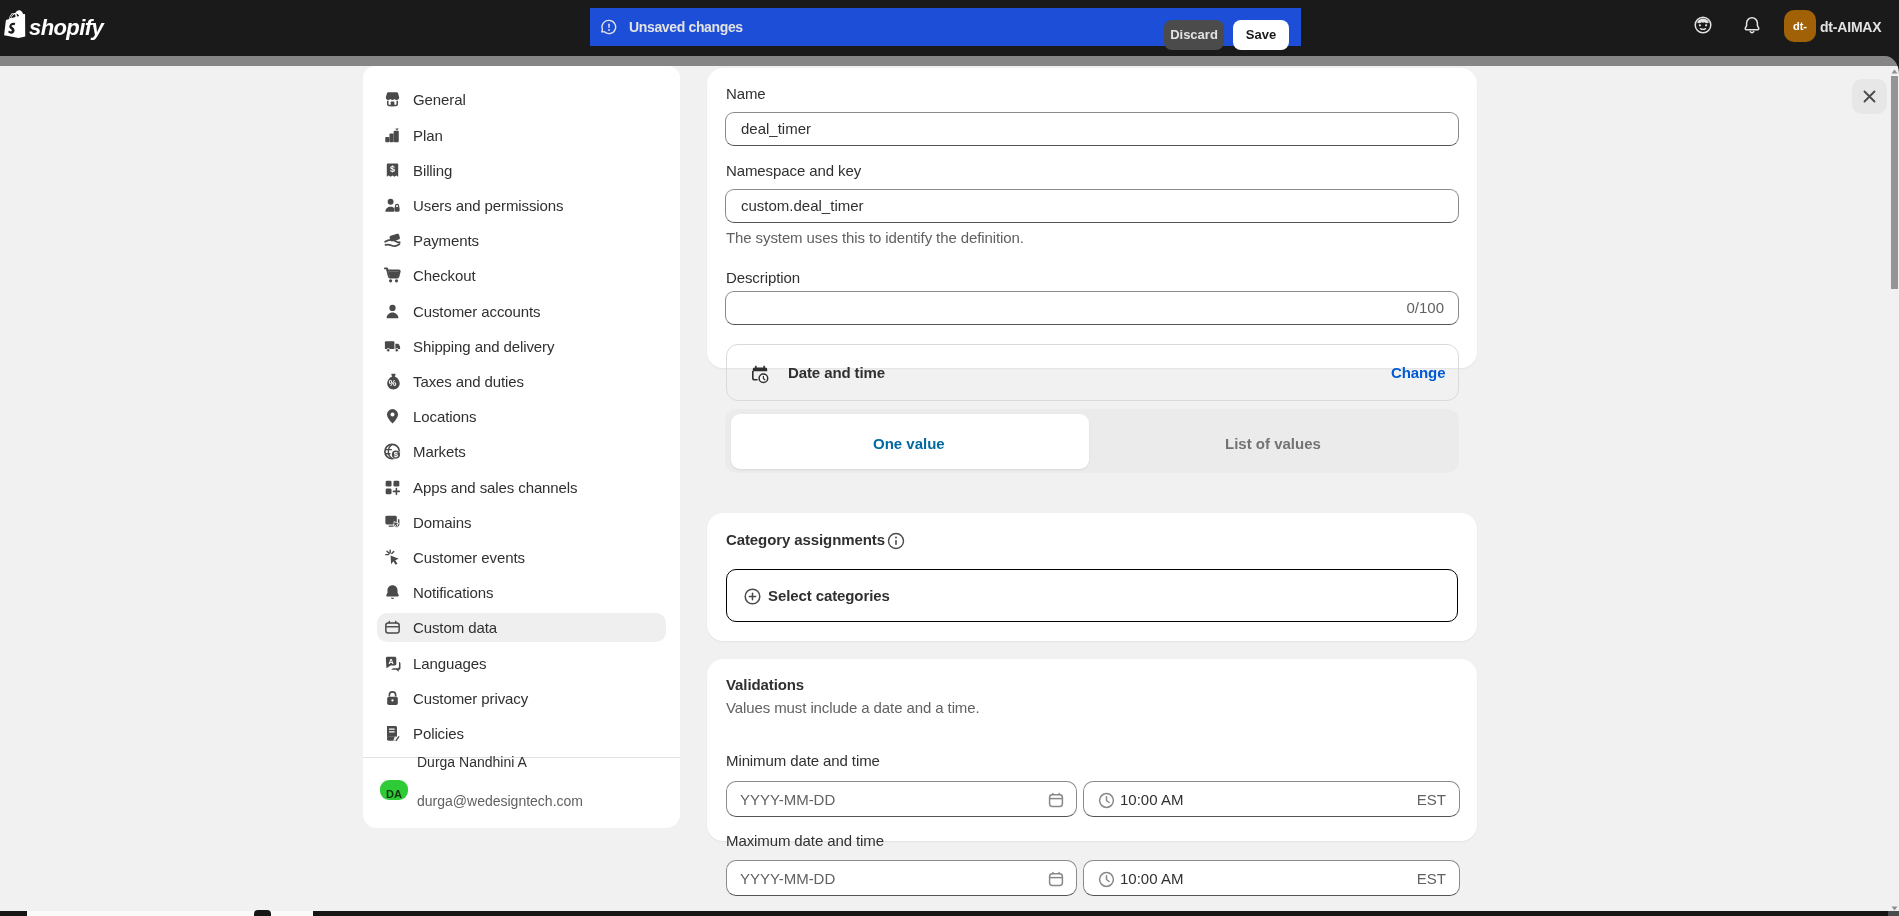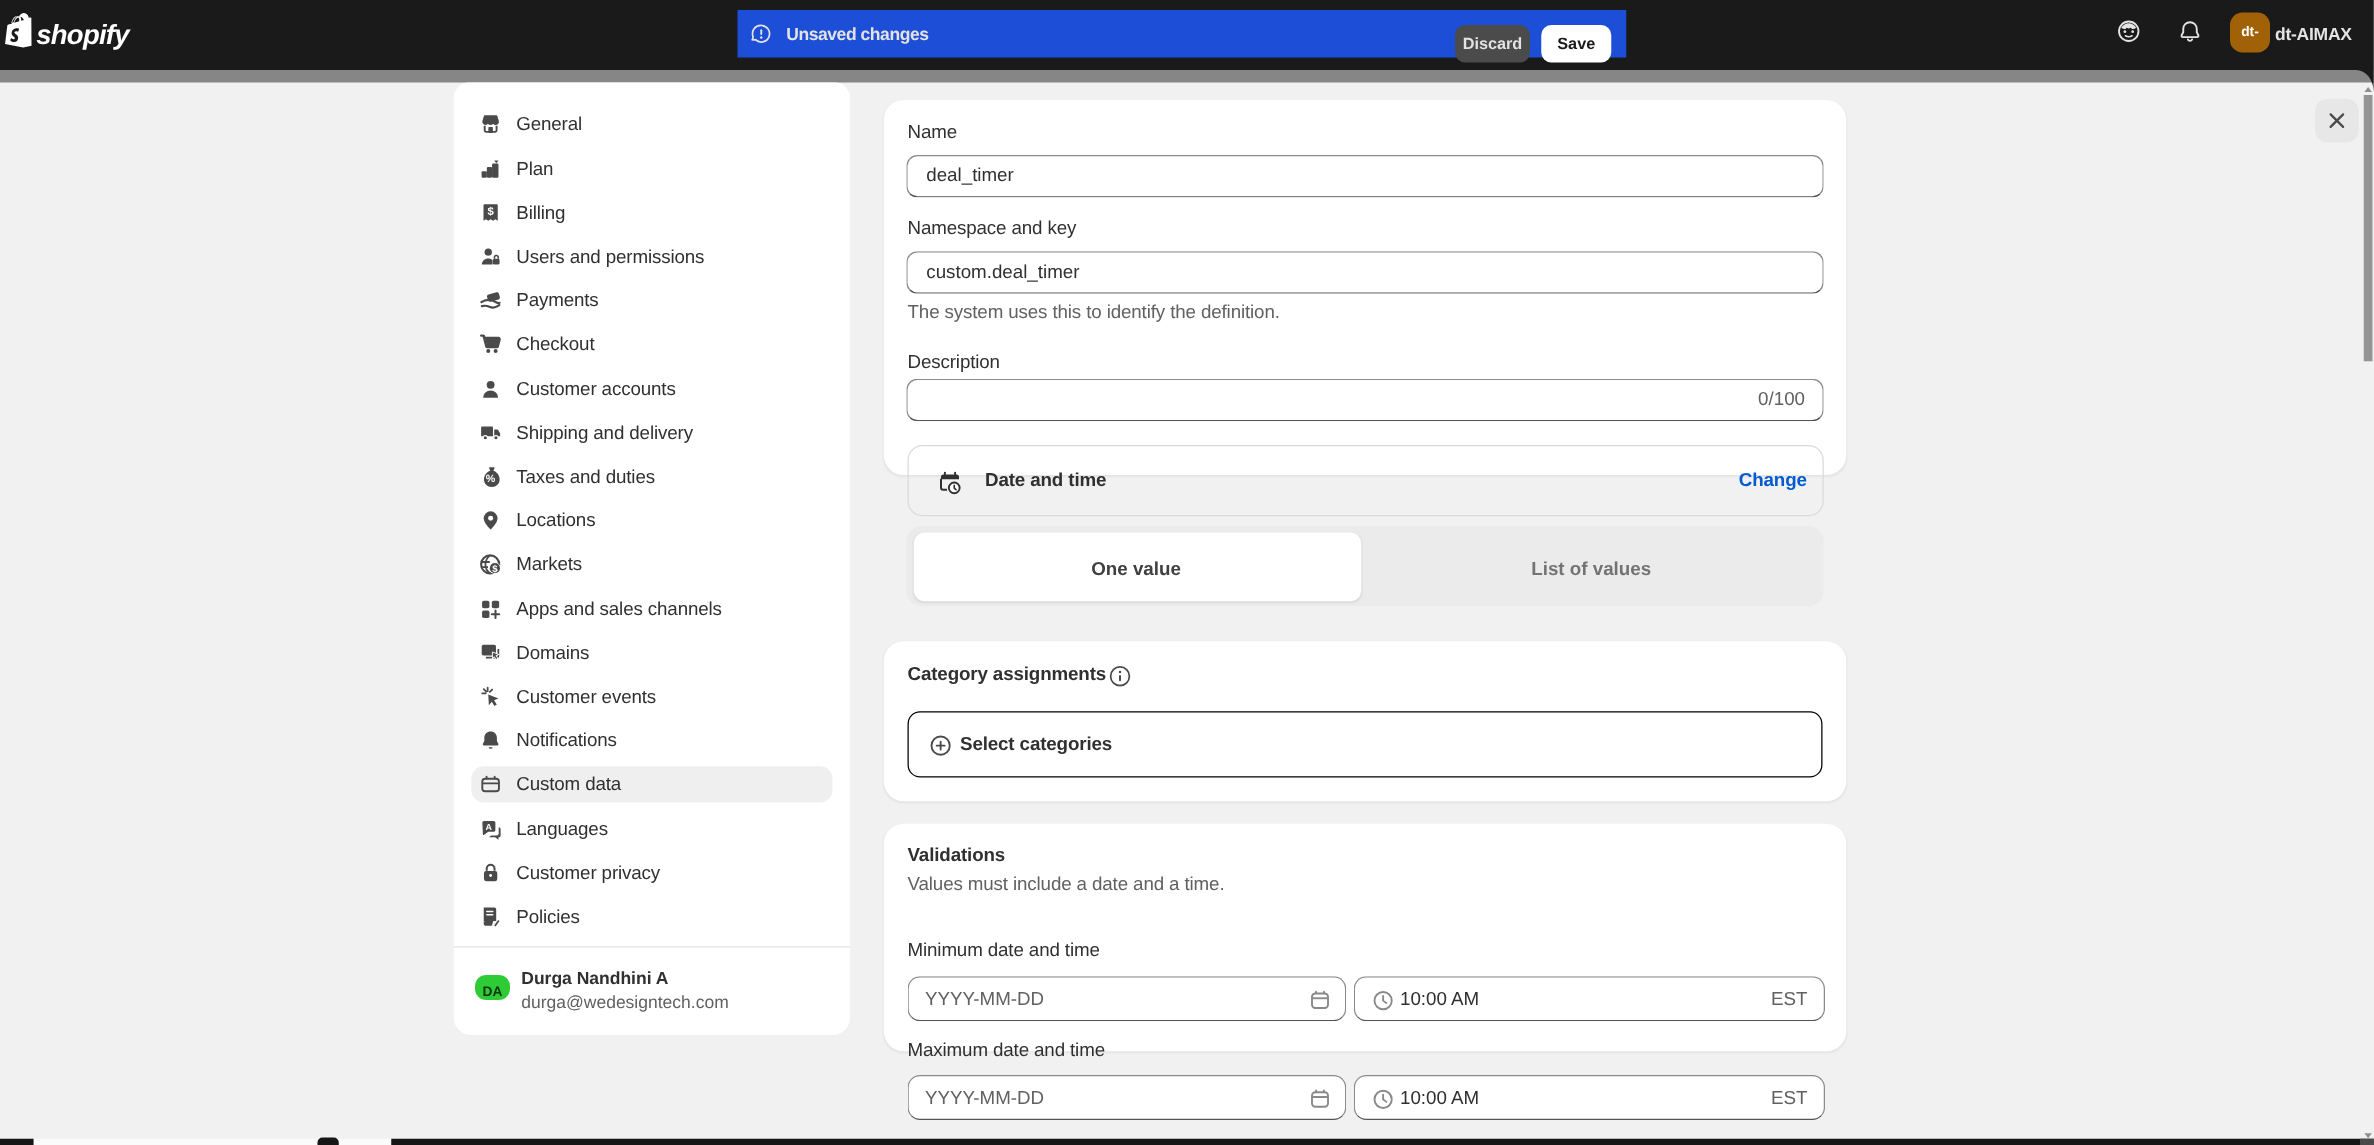--- a/index.html
+++ b/index.html
@@ -28,27 +28,27 @@
     background:#fff; border-radius:12px 12px 14px 14px; }
   .nav-item { position:absolute; left:14px; width:289px; height:29px; border-radius:10px; }
   .nav-item.sel { background:#efefef; }
   .nav-item .ic { position:absolute; left:6px; top:5px; width:19px; height:19px; }
   .nav-item .lb { position:absolute; left:36px; top:6px; font-size:15px; color:#303030;
     letter-spacing:-0.1px; }
   #sep { position:absolute; left:0; top:691px; width:317px; height:1px; background:#e3e3e3; }
   #useravatar { position:absolute; left:17px; top:714px; width:28px; height:20px;
     border-radius:9px; background:#2ecb37; color:#11340d; font-size:11px; font-weight:bold;
     text-align:center; line-height:28px; }
-  #username { position:absolute; left:54px; top:708px; font-size:14px; font-weight:bold;
+  #username { position:absolute; left:54px; top:688px; font-size:14px; font-weight:normal;
     color:#303030;text-align:right; }
   #useremail { position:absolute; left:54px; top:727px; font-size:14px; color:#616161; }
   
   .card { position:absolute; left:707px; width:770px; background:#fff; border-radius:16px;
     box-shadow:0 1px 2px rgba(0,0,0,0.06); }
-  #card1 { top:80px; height:300px; }
+  #card1 { top:68px; height:300px; }
   #card2 { top:513px; height:128px; }
   #card3 { top:659px; height:182px; }
   .lab { position:absolute; font-size:15px; color:#303030; letter-spacing:-0.1px; }
   .inp { position:absolute; left:18px; width:734px; height:34px; background:#fff;
     border:1px solid #8b8b8b; border-bottom-color:#545454; border-radius:9px;
     font-size:15px; color:#303030; line-height:32px; padding-left:15px; }
   .muted { color:#616161; }
   
   #dtsel { position:absolute; left:19px; top:276px; width:733px; height:57px;
     border:1px solid #dadada; border-radius:12px; }
@@ -297,21 +297,21 @@
       <path d="M2.8 7v7c0 1 .8 1.8 1.8 1.8h3" stroke="#303030" stroke-width="1.6" fill="none"></path>
       <path d="M5.9 3.4V2.2M14.1 3.4V2.2" stroke="#303030" stroke-width="1.6" stroke-linecap="round"></path>
       <circle cx="13.4" cy="14.3" r="4.3" fill="#fff" stroke="#303030" stroke-width="1.5"></circle>
       <path d="M13.4 12.3v2.2l1.4 1.2" stroke="#303030" stroke-width="1.3" fill="none" stroke-linecap="round"></path>
     </svg>
     <div class="lab" style="left:61px;top:19px;font-weight:bold">Date and time</div>
     <div class="lab" style="left:664px;top:19px;font-weight:bold;color:#005bd3">Change</div>
   </div>
   <div id="seg">
     <div class="white"></div>
-    <div class="t" style="left:148px;color:#404040">One value</div>
+    <div class="t" style="left:148px;color:#0369a1">One value</div>
     <div class="t" style="left:500px;color:#737373">List of values</div>
   </div>
 </div>
 
 <div class="card" id="card2">
   <div class="lab" style="left:19px;top:18px;font-weight:bold">Category assignments</div>
   <svg class="abs" style="left:180px;top:19px" width="18" height="18" viewBox="0 0 18 18">
     <circle cx="9" cy="9" r="7.5" fill="none" stroke="#4a4a4a" stroke-width="1.4"></circle>
     <rect x="8.2" y="8" width="1.6" height="5" rx="0.8" fill="#4a4a4a"></rect>
     <circle cx="9" cy="5.6" r="1" fill="#4a4a4a"></circle>

